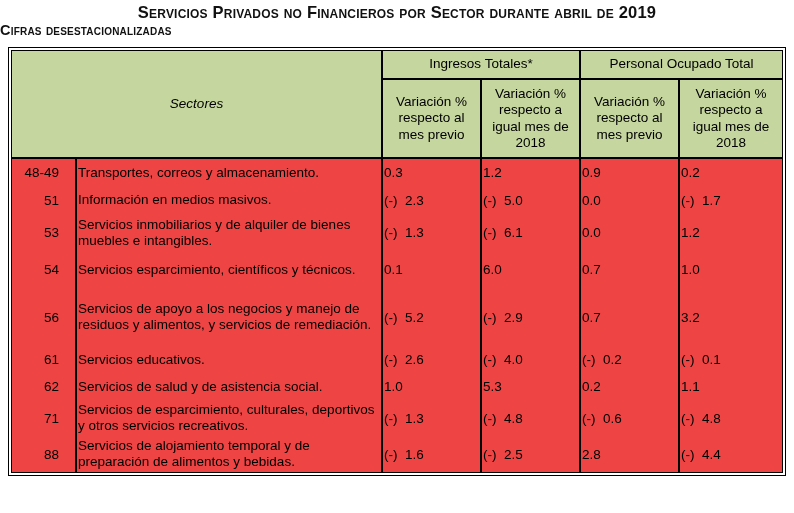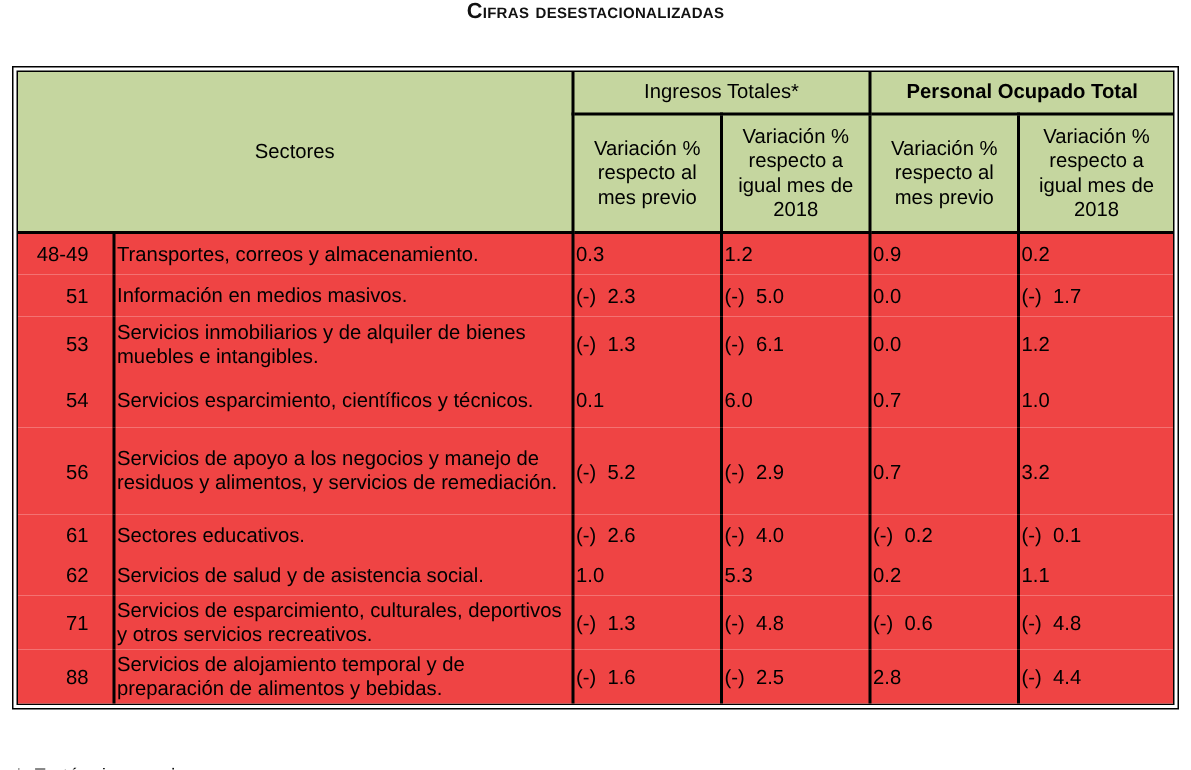--- a/index.html
+++ b/index.html
@@ -18,21 +18,20 @@
     margin-top: 3px;
     text-align: center;
     font-weight: bold;
     font-variant: small-caps;
     font-size: 16.5px;
     letter-spacing: 0.2px;
     color: #111;
   }
   .title-line2 {
     margin-top: 0px;
-    text-align: center;
     font-weight: bold;
     font-variant: small-caps;
     font-size: 14.5px;
     letter-spacing: 0.2px;
     color: #111;
   }
 
   .table-wrap {
     position: absolute;
     left: 8px;
@@ -60,26 +59,27 @@
     vertical-align: middle;
     text-align: center;
     line-height: 1.22;
   }
   tr.hdr-groups { height: 28px; }
   tr.hdr-subs   { height: 79px; }
 
   th.sectores {
     border-right: 2px solid var(--border-color, #000);
     border-bottom: 2px solid var(--border-color, #000);
+    font-style: italic;
   }
   th.group {
     border-bottom: 2px solid var(--border-color, #000);
     border-right: 2px solid var(--border-color, #000);
   }
-  th.g-last { border-right: none; font-weight: bold; }
+  th.g-last { border-right: none; }
   th.sub {
     border-right: 2px solid var(--border-color, #000);
     border-bottom: 2px solid var(--border-color, #000);
   }
   th.s-last { border-right: none; }
 
   tbody td {
     font-size: 13.5px;
     vertical-align: middle;
     background: #ef4444;
@@ -117,20 +117,21 @@
     white-space: pre;
     color: #111;
   }
   .footnotes div { margin-bottom: 1px; }
 </style>
 </head>
 <body>
 
 <div class="page">
 
+  <div class="title-line1">Servicios Privados no Financieros por Sector durante abril de 2019</div>
   <div class="title-line2">Cifras desestacionalizadas</div>
 
   <div class="table-wrap">
     <table>
       <colgroup>
         <col class="c-code">
           <col class="c-name">
         <col class="c-d1">
           <col class="c-d2">
           <col class="c-d3">
@@ -185,21 +186,21 @@
         <tr class="rh58">
           <td class="code">56</td>
           <td class="sector">Servicios de apoyo a los negocios y manejo de residuos y alimentos, y servicios de remediación.</td>
           <td class="val">(-)  5.2</td>
           <td class="val">(-)  2.9</td>
           <td class="val">0.7</td>
           <td class="val v-last">3.2</td>
         </tr>
         <tr class="rh27">
           <td class="code">61</td>
-          <td class="sector">Sectores educativos.</td>
+          <td class="sector">Servicios educativos.</td>
           <td class="val">(-)  2.6</td>
           <td class="val">(-)  4.0</td>
           <td class="val">(-)  0.2</td>
           <td class="val v-last">(-)  0.1</td>
         </tr>
         <tr class="rh27">
           <td class="code">62</td>
           <td class="sector">Servicios de salud y de asistencia social.</td>
           <td class="val">1.0</td>
           <td class="val">5.3</td>

